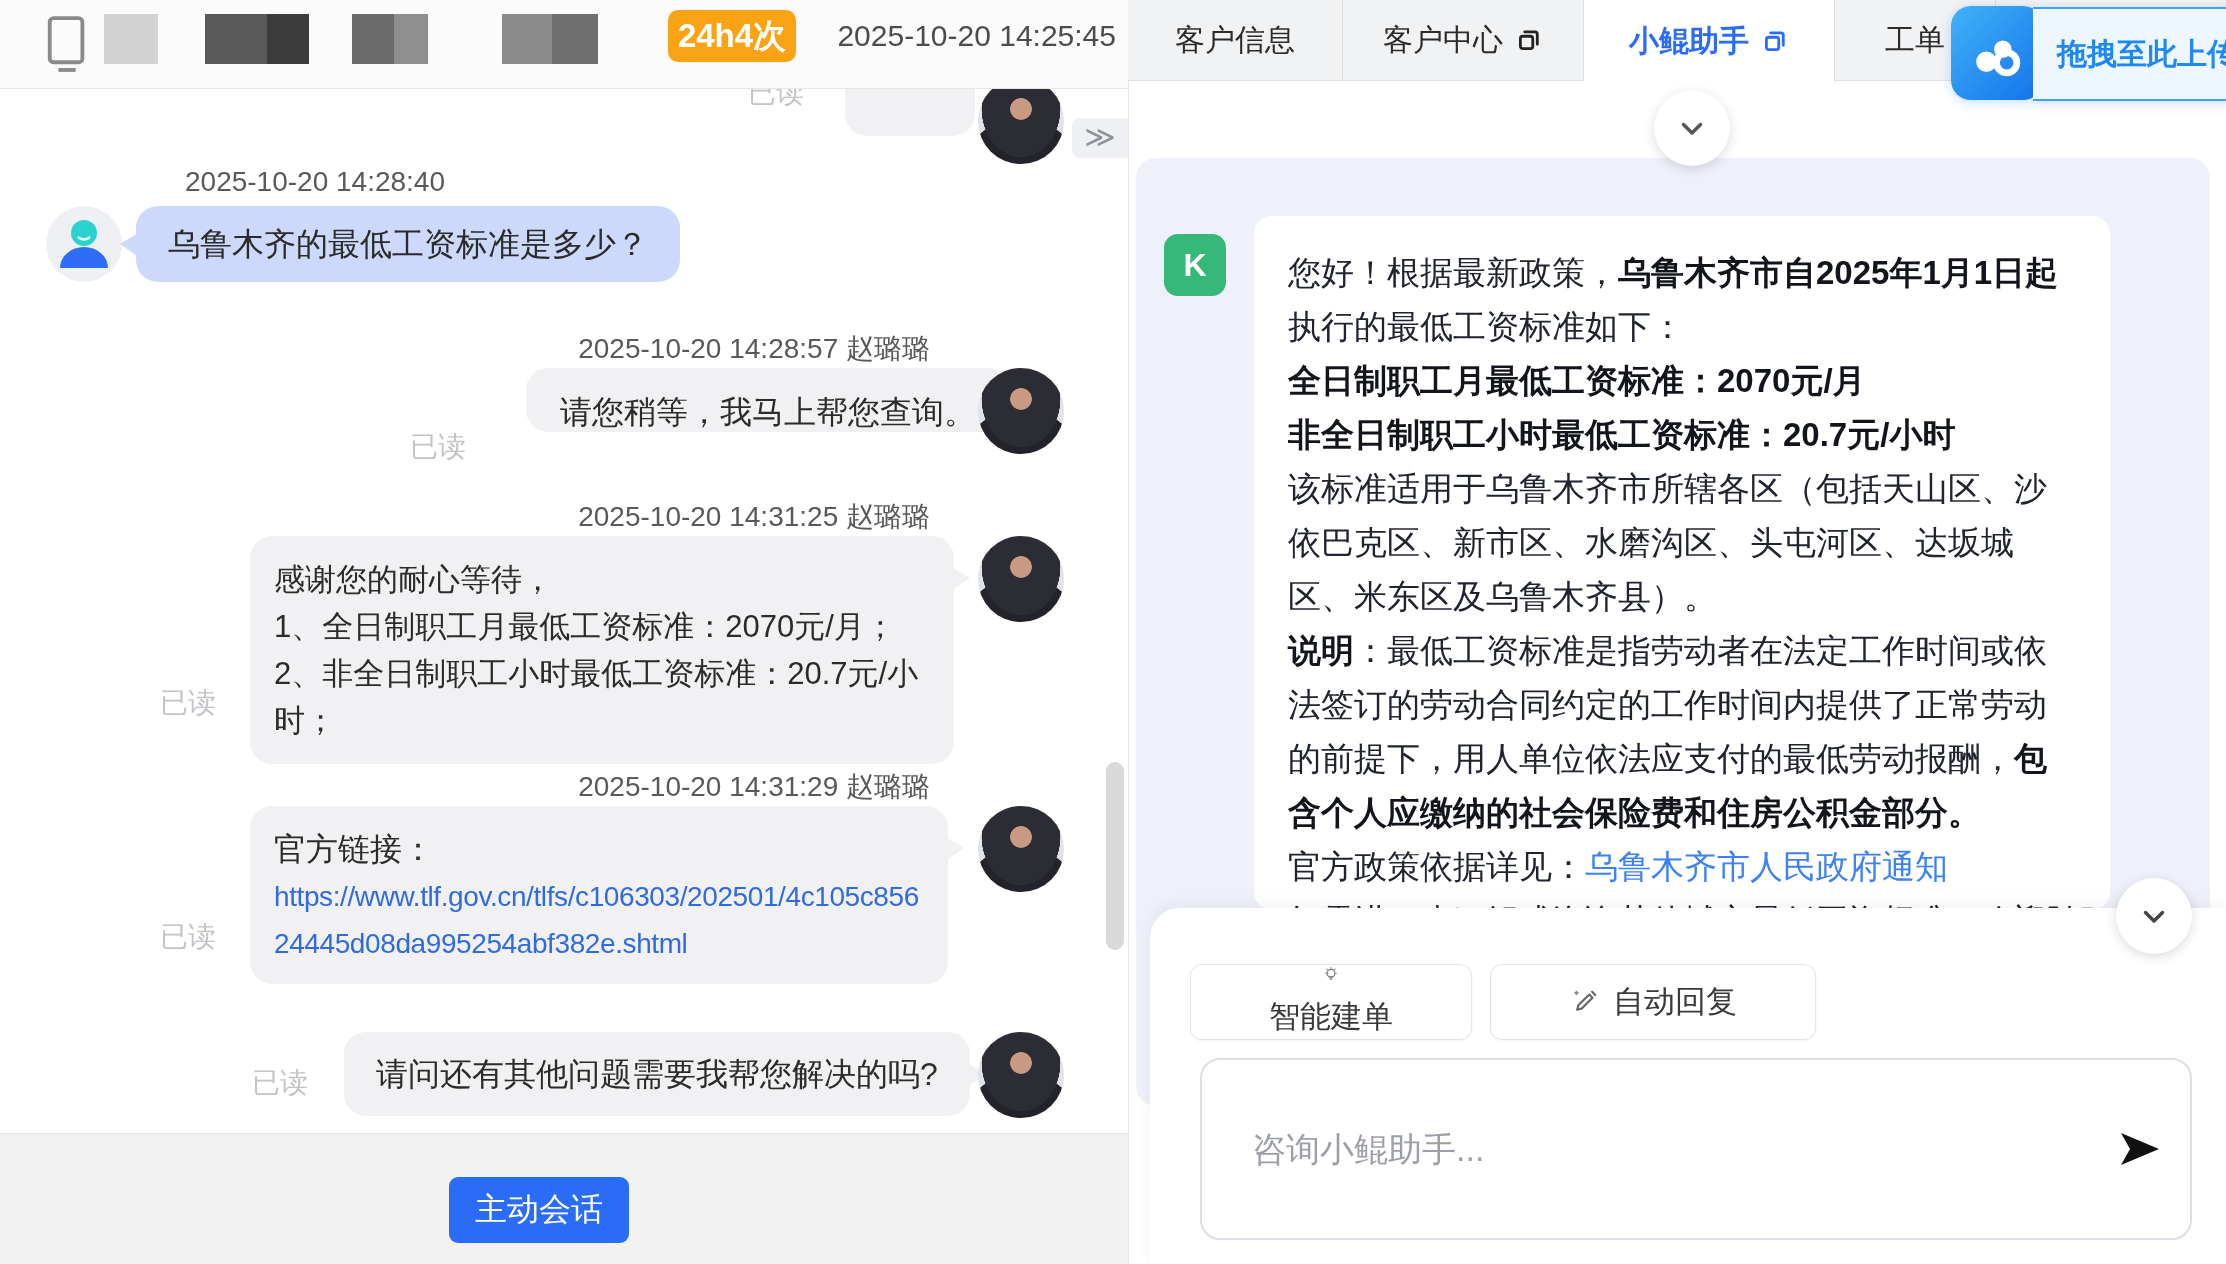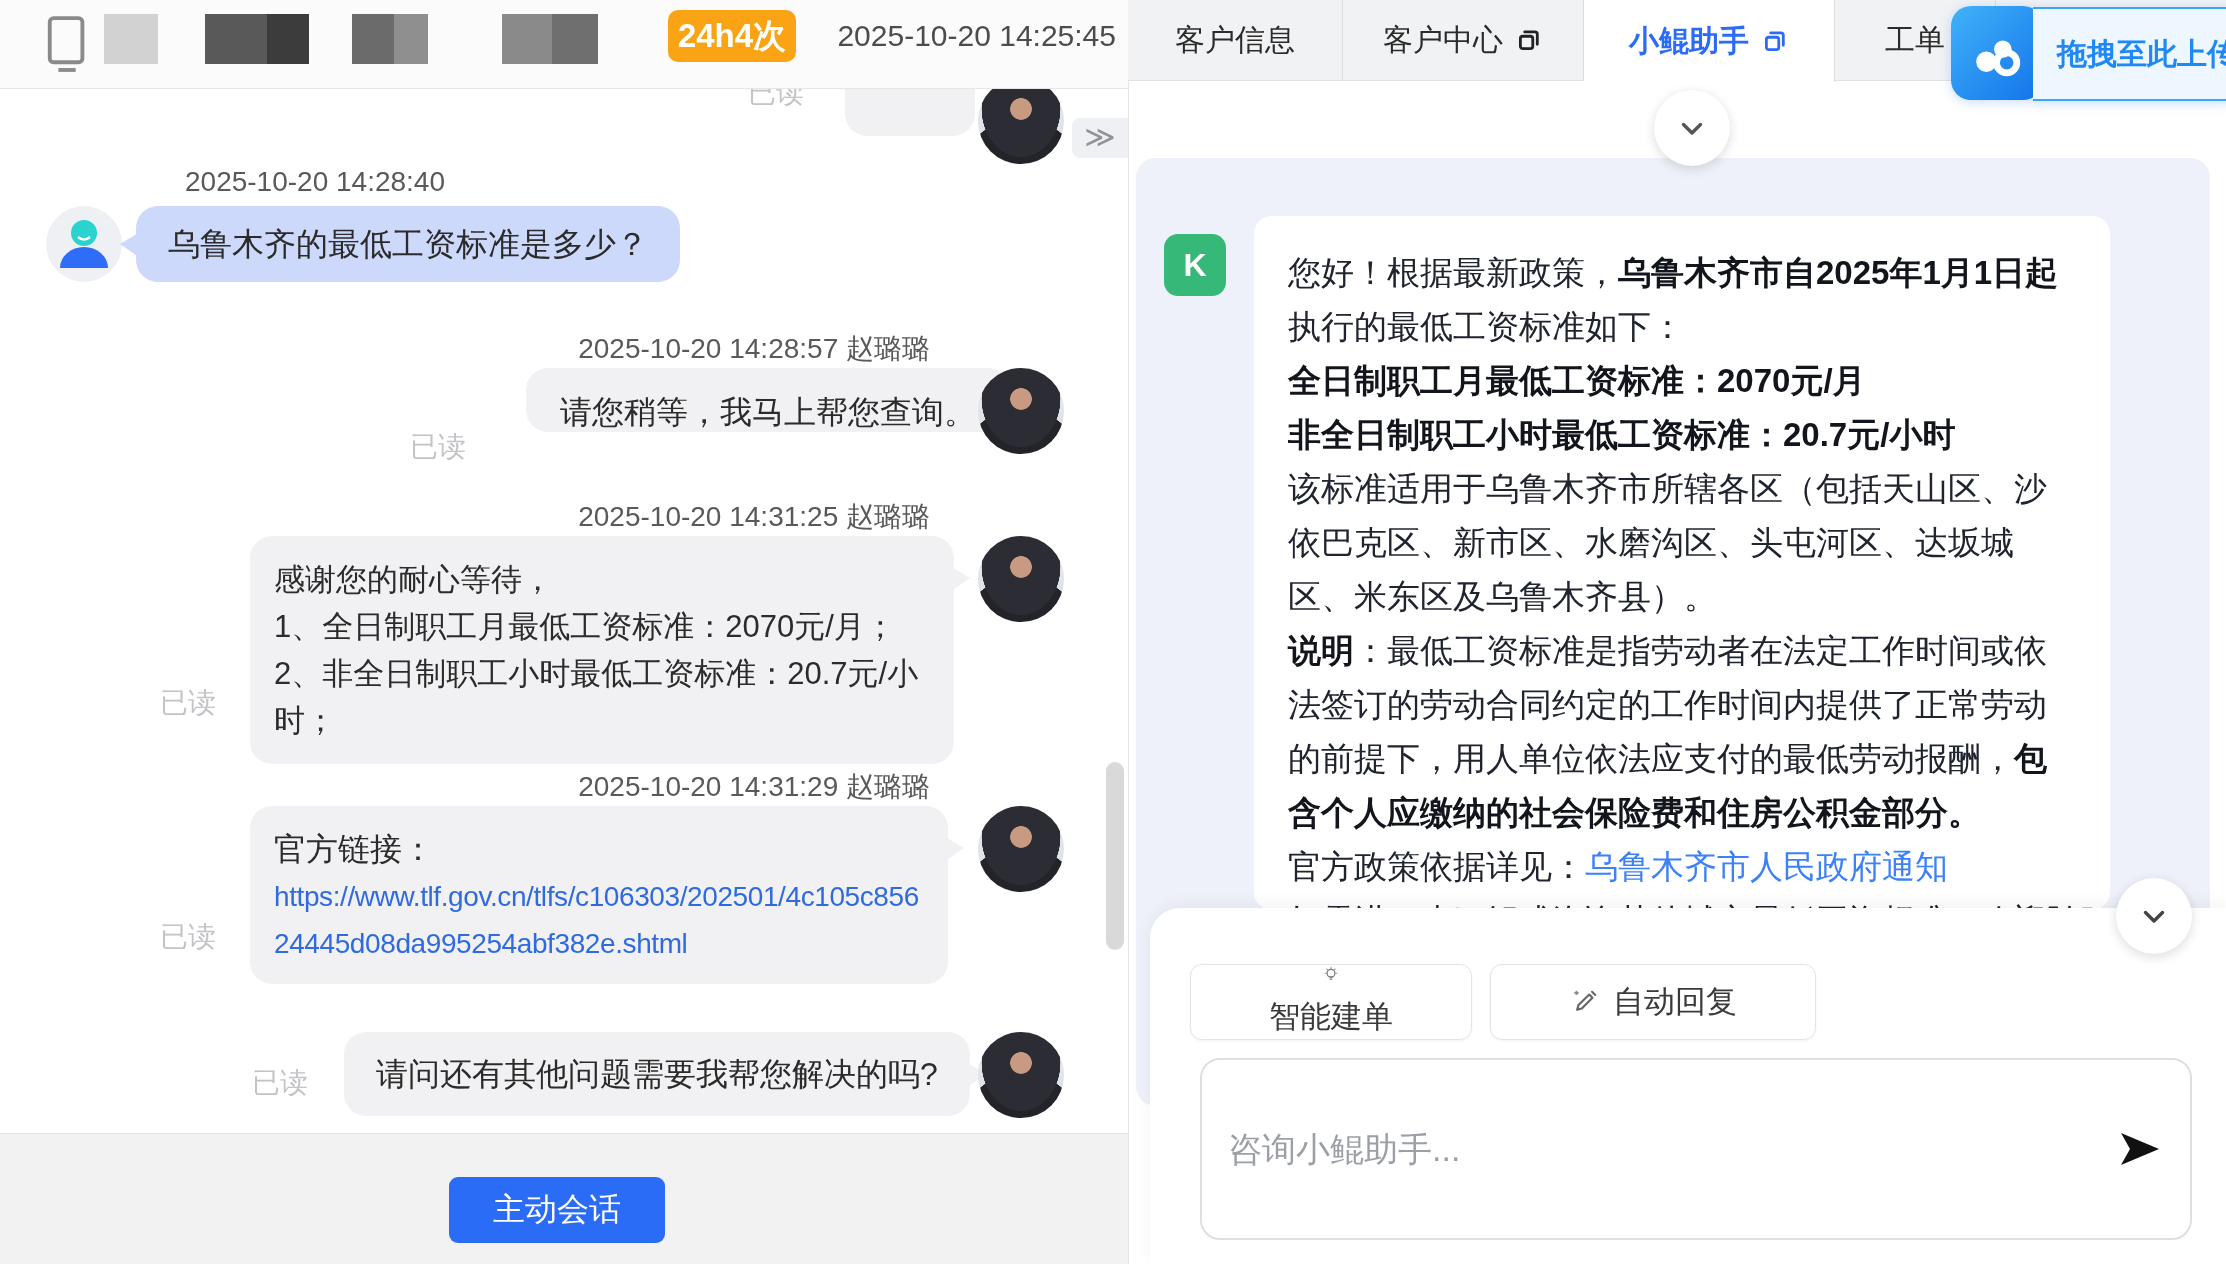--- a/index.html
+++ b/index.html
@@ -48,21 +48,21 @@
   .photo{background:
      radial-gradient(circle at 50% 36%, #c99a82 0 15%, rgba(0,0,0,0) 16%),
      radial-gradient(ellipse 46% 56% at 50% 36%, #2c2c34 0 99%, rgba(0,0,0,0) 100%),
      radial-gradient(ellipse 64% 50% at 50% 98%, #23232a 0 99%, rgba(0,0,0,0) 100%),
      linear-gradient(180deg,#eaecf1,#d8dbe3);}
   .user-av{background:#eef0f4;display:flex;align-items:center;justify-content:center;}
   .collapse{left:1072px;top:118px;width:56px;height:40px;background:#eef0f3;border-radius:8px 0 0 8px;
             color:#8f9399;font-size:30px;line-height:38px;text-align:center;z-index:3;cursor:pointer;}
   .scrollthumb{left:1106px;top:762px;width:18px;height:188px;border-radius:9px;background:#d9d9d9;z-index:3;cursor:grab;}
   .chatfooter{left:0;top:1133px;width:1128px;height:131px;background:#f2f2f3;border-top:1px solid #e2e2e2;z-index:4;}
-  .proactive{position:absolute;left:449px;top:43px;width:216px;height:66px;border:none;border-radius:9px;
+  .proactive{position:absolute;left:449px;top:43px;width:180px;height:66px;border:none;border-radius:9px;
              background:var(--accent);color:#fff;font-size:32px;font-family:inherit;cursor:pointer;}
   .linktext{color:var(--link);font-family:"Liberation Sans",sans-serif;font-size:28px;line-height:44px;
             word-break:break-all;letter-spacing:-0.4px;}
 
   
   .ai-strip{left:1129px;top:0;width:1097px;height:158px;background:#fff;}
   .ai-bg{left:1136px;top:158px;width:1074px;height:948px;background:var(--panel);border-radius:20px;}
   .circle-btn{position:absolute;width:76px;height:76px;border-radius:50%;background:#fff;
               box-shadow:0 3px 12px rgba(0,0,0,.14);display:flex;align-items:center;justify-content:center;cursor:pointer;z-index:8;}
   .k-av{left:1164px;top:234px;width:62px;height:62px;border-radius:14px;background:var(--green);
@@ -72,21 +72,21 @@
   .ai-text{font-size:33px;line-height:54px;color:#20242e;white-space:nowrap;}
   .ai-text b{color:#12151c;}
   .ai-text .lk{color:var(--ailink);cursor:pointer;}
   .composer{left:1150px;top:908px;width:1076px;height:356px;background:#fff;border-top-left-radius:30px;
             box-shadow:0 -4px 16px rgba(0,0,0,.05);z-index:6;}
   .actbtn{position:absolute;top:56px;height:76px;background:#fff;border:1px solid #e4e4e6;border-radius:12px;
           box-shadow:0 1px 3px rgba(0,0,0,.05);display:flex;align-items:center;justify-content:center;gap:12px;
           font-size:31px;color:#3a3a3a;font-family:inherit;cursor:pointer;}
   .inputbox{position:absolute;left:50px;top:150px;width:992px;height:182px;border:2px solid #dcdfe3;border-radius:20px;
             box-sizing:border-box;display:flex;align-items:center;}
-  .inputbox input{border:none;outline:none;flex:1;margin-left:24px;font-size:34px;color:#333;font-family:inherit;background:transparent;}
+  .inputbox input{border:none;outline:none;flex:1;margin-left:48px;font-size:34px;color:#333;font-family:inherit;background:transparent;}
   .inputbox input::placeholder{color:#9ca0a6;}
   .send{width:44px;height:40px;margin-right:28px;cursor:pointer;flex:0 0 auto;}
 </style>
 </head>
 <body>
 
 <div class="abs chat">
 
   <span class="read" style="left:748px;top:74px;">已读</span>
   <div class="abs" style="left:845px;top:22px;width:130px;height:114px;background:#f1f1f3;border-radius:22px;"></div>

